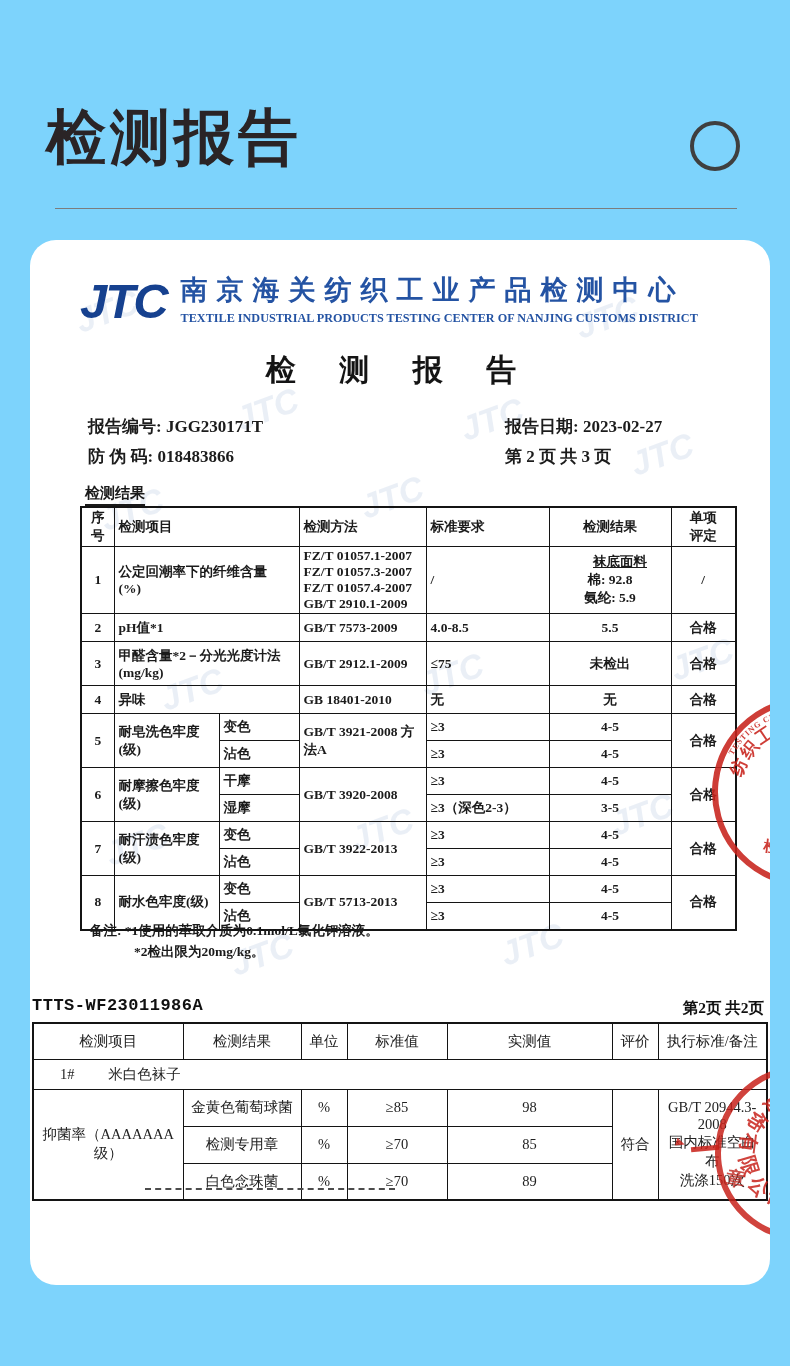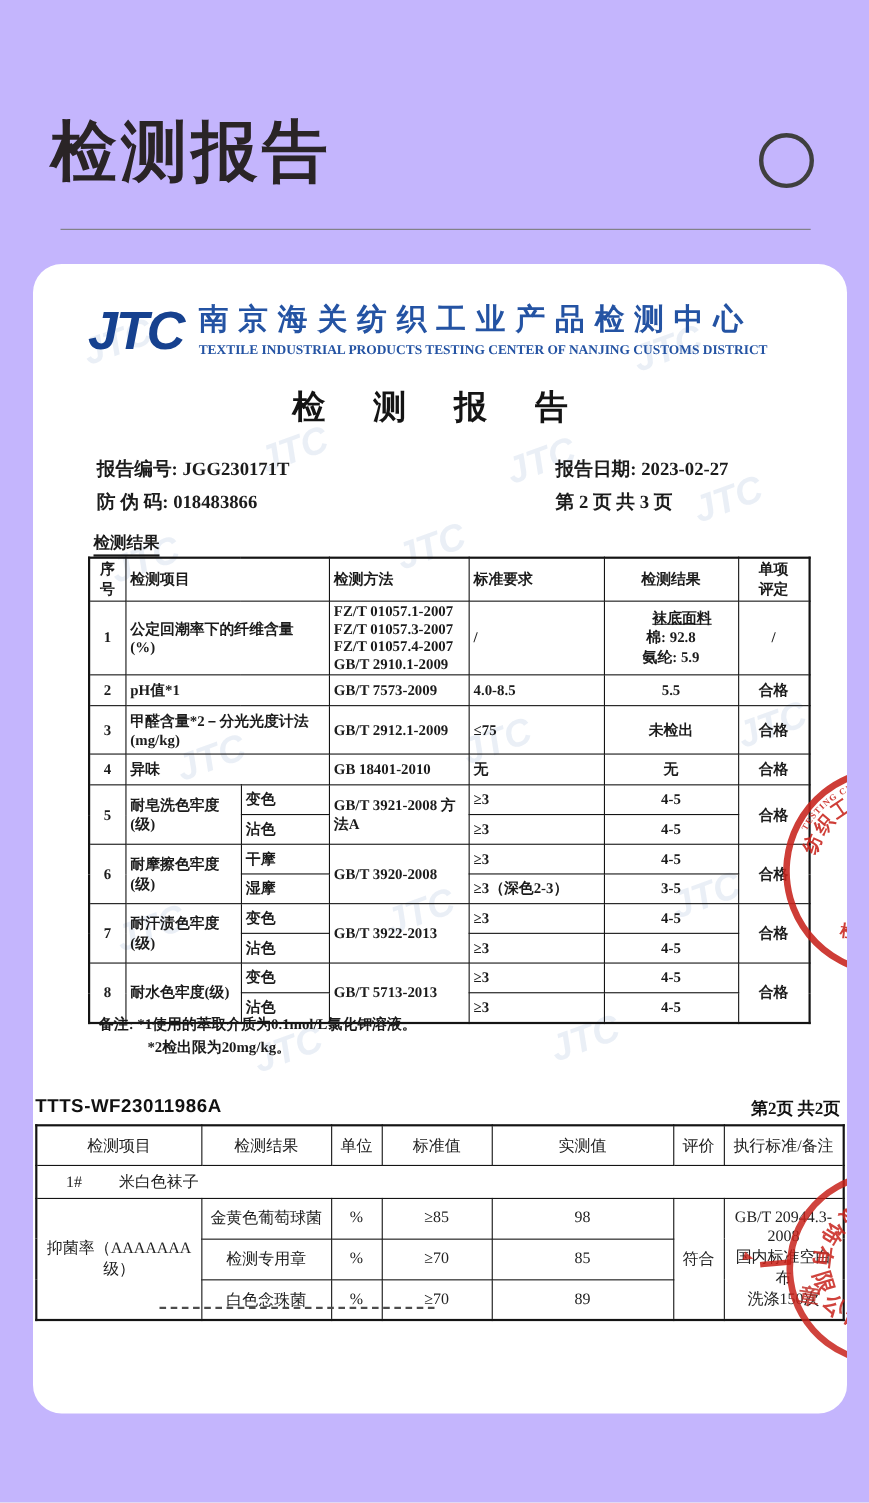--- a/index.html
+++ b/index.html
@@ -1,16 +1,16 @@
 <!DOCTYPE html>
 <html><head>
 <meta charset="utf-8">
 <style>
   html,body{margin:0;padding:0;background:#ebe7e8;}
-  .page{position:relative;width:790px;height:1366px;background:#c4b5fd;overflow:hidden;
+  .page{position:relative;width:790px;height:1366px;background:#7dd3fc;overflow:hidden;
         font-family:"Liberation Serif",serif;color:#1a1a1a;}
   .page-title{position:absolute;left:46px;top:98px;font-family:"Liberation Sans",sans-serif;
         font-weight:bold;font-size:60px;letter-spacing:4px;color:#2a2426;}
   .ring{position:absolute;left:690px;top:121px;width:42px;height:42px;border:4px solid #3f3f3f;
         border-radius:50%;background:transparent;cursor:pointer;}
   .divider{position:absolute;left:55px;top:208px;width:682px;height:1px;background:#7c7c7c;}
   .card{position:absolute;left:30px;top:240px;width:740px;height:1045px;background:#ffffff;
         border-radius:26px;overflow:hidden;}
   .wm{position:absolute;font-family:"Liberation Sans",sans-serif;font-style:italic;font-weight:800;
         font-size:34px;color:rgba(130,158,200,0.17);transform:rotate(-20deg);pointer-events:none;}
@@ -34,21 +34,21 @@
         font-size:14.5px;color:#222;}
   .t2 td,.t2 th{border:1.5px solid #141414;padding:2px 4px;vertical-align:middle;font-weight:normal;}
   .ctr{text-align:center;} .lft{text-align:left;} .pre{white-space:pre-line;}
   .underl{text-decoration:underline;margin-left:20px;}
   .notes{position:absolute;left:60px;top:680px;font-size:13.5px;font-weight:bold;line-height:21px;}
   .notes .n2{padding-left:44px;}
   .next-line{position:absolute;left:0;top:724px;width:740px;text-align:center;font-size:13px;
         font-weight:bold;letter-spacing:2px;}
   .next-line .cont{font-size:17px;letter-spacing:1px;}
   .t2-head{position:absolute;top:756px;width:740px;left:0;}
-  .t2-code{position:absolute;left:2px;top:0;font-family:Liberation Sans, sans-serif;
+  .t2-code{position:absolute;left:2px;top:0;font-family:Liberation Mono, monospace;
         font-weight:bold;font-size:17px;letter-spacing:0.5px;color:#111;}
   .t2-page{position:absolute;right:6px;top:2px;font-size:15.5px;font-weight:bold;color:#111;}
   .blank-wrap{position:absolute;left:40px;top:948px;width:400px;text-align:center;}
   .dash-sep{border-top:2px dashed #4c4c4c;width:250px;margin:0 auto;}
   .blank-note{margin-top:9px;font-size:14px;color:#333;}
   .stamp{position:absolute;overflow:hidden;pointer-events:none;}
   .stamp1{left:677px;top:452px;width:63px;height:192px;}
   .stamp2{left:678px;top:818px;width:62px;height:190px;}
   .seal-char{position:absolute;left:696px;top:926px;font-size:19px;color:rgba(190,38,30,0.8);
         transform:rotate(9deg);font-weight:bold;}

